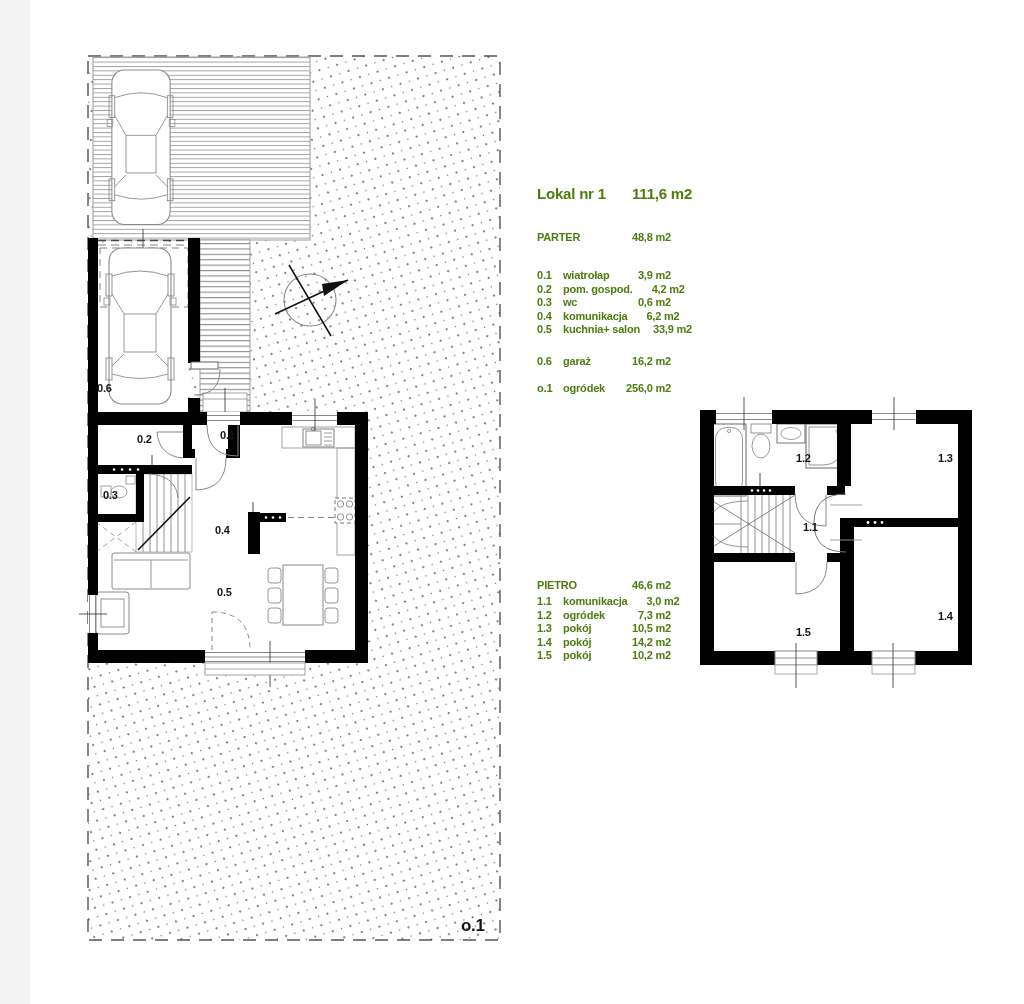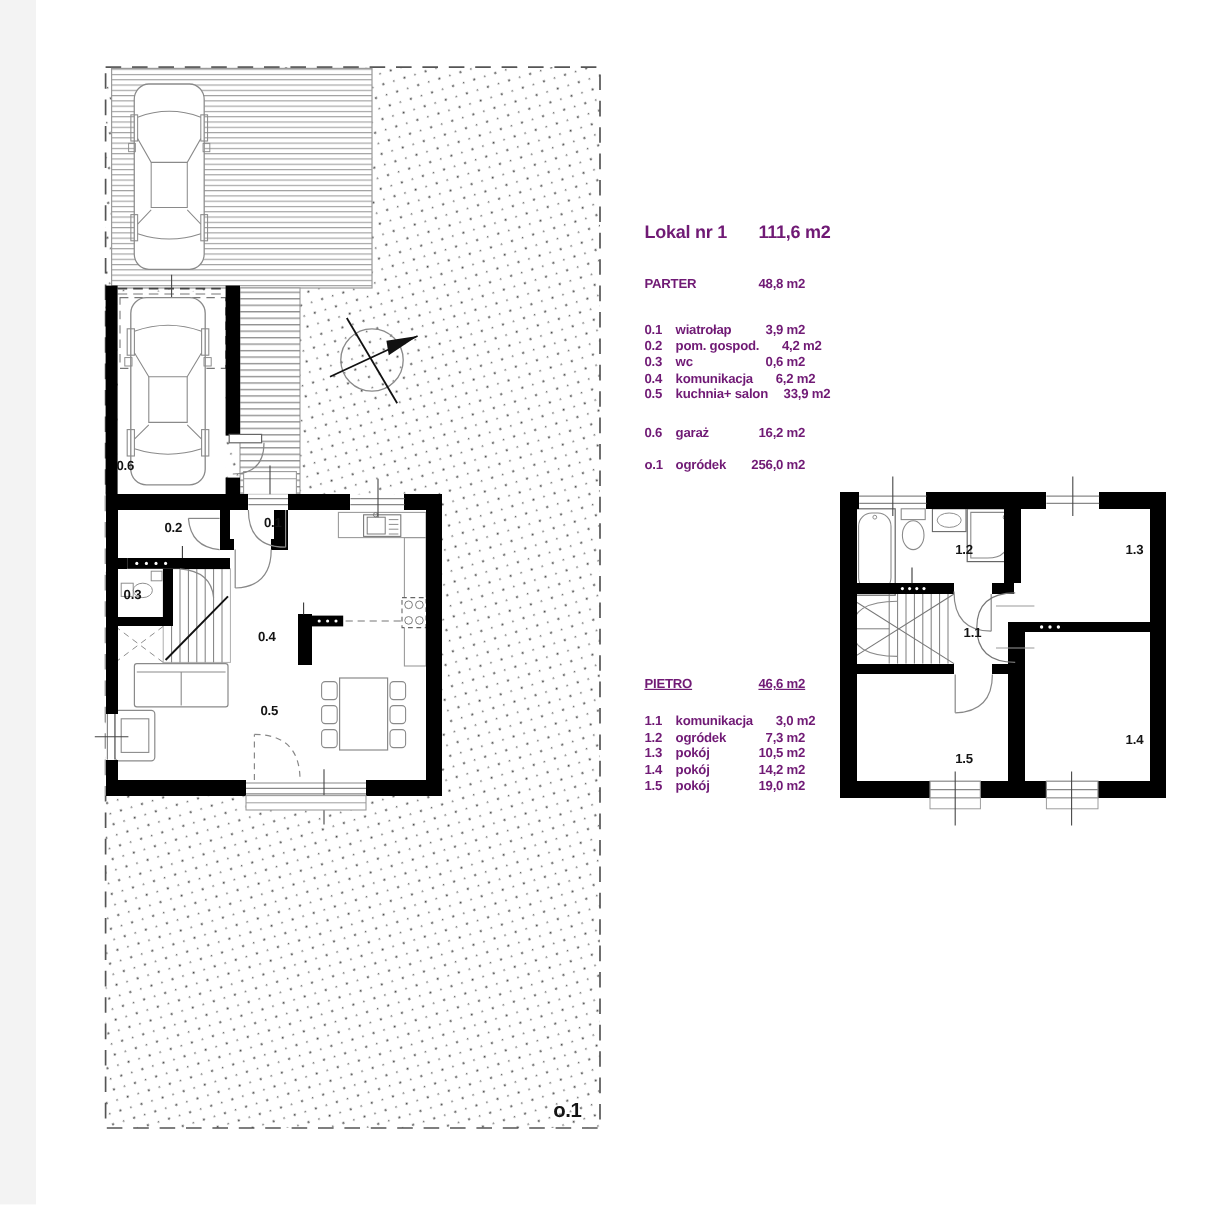--- a/index.html
+++ b/index.html
@@ -4,34 +4,34 @@
 <style>
   html,body{margin:0;padding:0;background:#ffffff;}
   #sheet{position:relative;width:1024px;height:1004px;background:#ffffff;overflow:hidden;
          font-family:"Liberation Sans",sans-serif;}
   #page-strip{position:absolute;left:0;top:0;width:30px;height:1004px;background:#f3f3f3;}
   #plan-svg{position:absolute;left:0;top:0;}
   svg text{font-family:"Liberation Sans",sans-serif;font-weight:bold;fill:#141414;}
   .rl{font-size:11px;letter-spacing:-0.2px;}
   .big{font-size:17px;letter-spacing:-0.3px;}
   
-  .legend-abs{position:absolute;color:#701a75;font-weight:bold;letter-spacing:-0.2px;}
+  .legend-abs{position:absolute;color:#4d7c0f;font-weight:bold;letter-spacing:-0.2px;}
   #legend-title{left:537px;top:185px;width:220px;font-size:15px;}
   #legend-title .t-name{display:inline-block;width:95px;}
   .lblock{left:537px;width:134px;font-size:11px;}
   .lrow{display:flex;height:13.6px;line-height:13.6px;align-items:center;}
   .lcode{width:26px;flex:none;}
   .lname{flex:1;white-space:nowrap;}
   .larea{flex:none;min-width:52px;text-align:right;white-space:nowrap;}
   .hname{flex:1;}
   #parter-header{top:231px;}
   #parter-items{top:269px;}
   #garage-row{top:355px;}
   #garden-row{top:382px;}
-  #pietro-header{top:564px;text-decoration:underline;}
+  #pietro-header{top:579px;}
   #pietro-items{top:595px;}
 </style>
 </head>
 <body>
 
 <div id="sheet">
   <div id="page-strip"></div>
 
   <svg id="plan-svg" width="1024" height="1004" viewBox="0 0 1024 1004">
     <defs>
@@ -450,16 +450,16 @@
       <span class="larea">10,5 m2</span>
     </div>
     <div class="lrow">
       <span class="lcode">1.4</span>
       <span class="lname">pokój</span>
       <span class="larea">14,2 m2</span>
     </div>
     <div class="lrow">
       <span class="lcode">1.5</span>
       <span class="lname">pokój</span>
-      <span class="larea">19,0 m2</span>
+      <span class="larea">10,2 m2</span>
     </div>
   </div>
 </div>
 
 </body></html>

